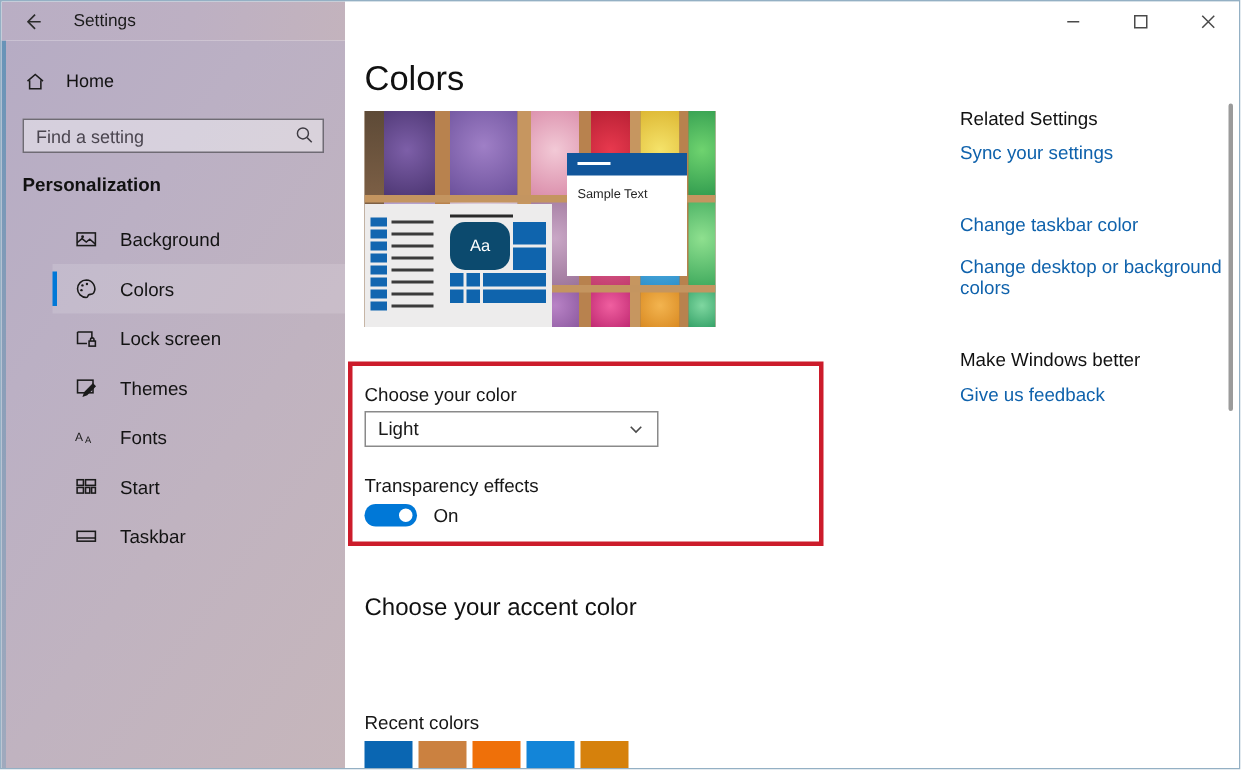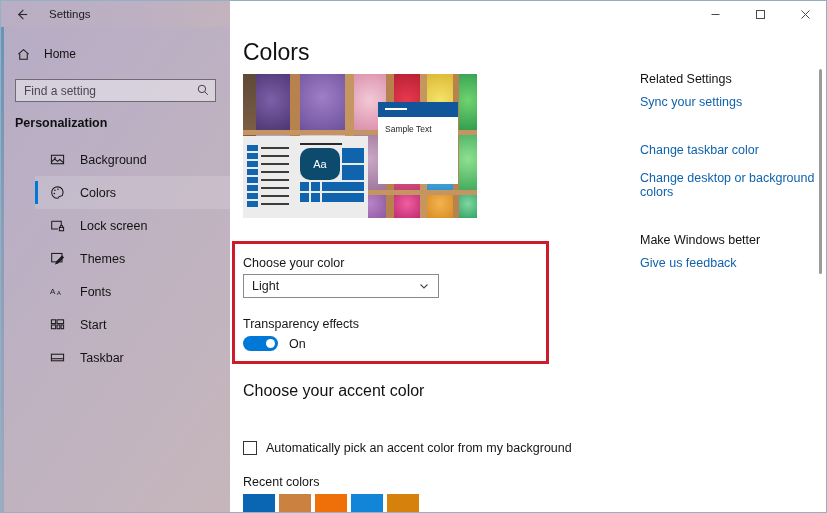--- a/index.html
+++ b/index.html
@@ -309,21 +309,21 @@
     position: absolute;
     right: 3px; top: 3px;
     width: 9px; height: 9px;
     border-radius: 50%;
     background: #ffffff;
   }
   .toggle-state { font-size: 12.5px; color: #161616; }
 
   .accent-title {
     position: absolute;
-    left: 13px; top: 355px;
+    left: 13px; top: 370px;
     font-size: 16px;
     color: #111;
   }
   .checkbox-row {
     position: absolute;
     left: 13px; top: 414px;
     display: flex;
     align-items: center;
     gap: 9px;
   }
@@ -620,24 +620,20 @@
 
     <div class="toggle-row">
       <div class="toggle">
         <div class="knob"></div>
       </div>
       <div class="toggle-state">On</div>
     </div>
 
     <div class="accent-title">Choose your accent color</div>
 
-    <div class="checkbox-row">
-      <div class="checkbox"></div>
-      <div class="lbl">Automatically pick an accent color from my background</div>
-    </div>
 
     <div class="recent-label">Recent colors</div>
 
     <div class="swatches">
       <div class="swatch" style="background:#0a66b2"></div>
       <div class="swatch" style="background:#cb8140"></div>
       <div class="swatch" style="background:#ef7009"></div>
       <div class="swatch" style="background:#1385d8"></div>
       <div class="swatch" style="background:#d6810c"></div>
     </div>

